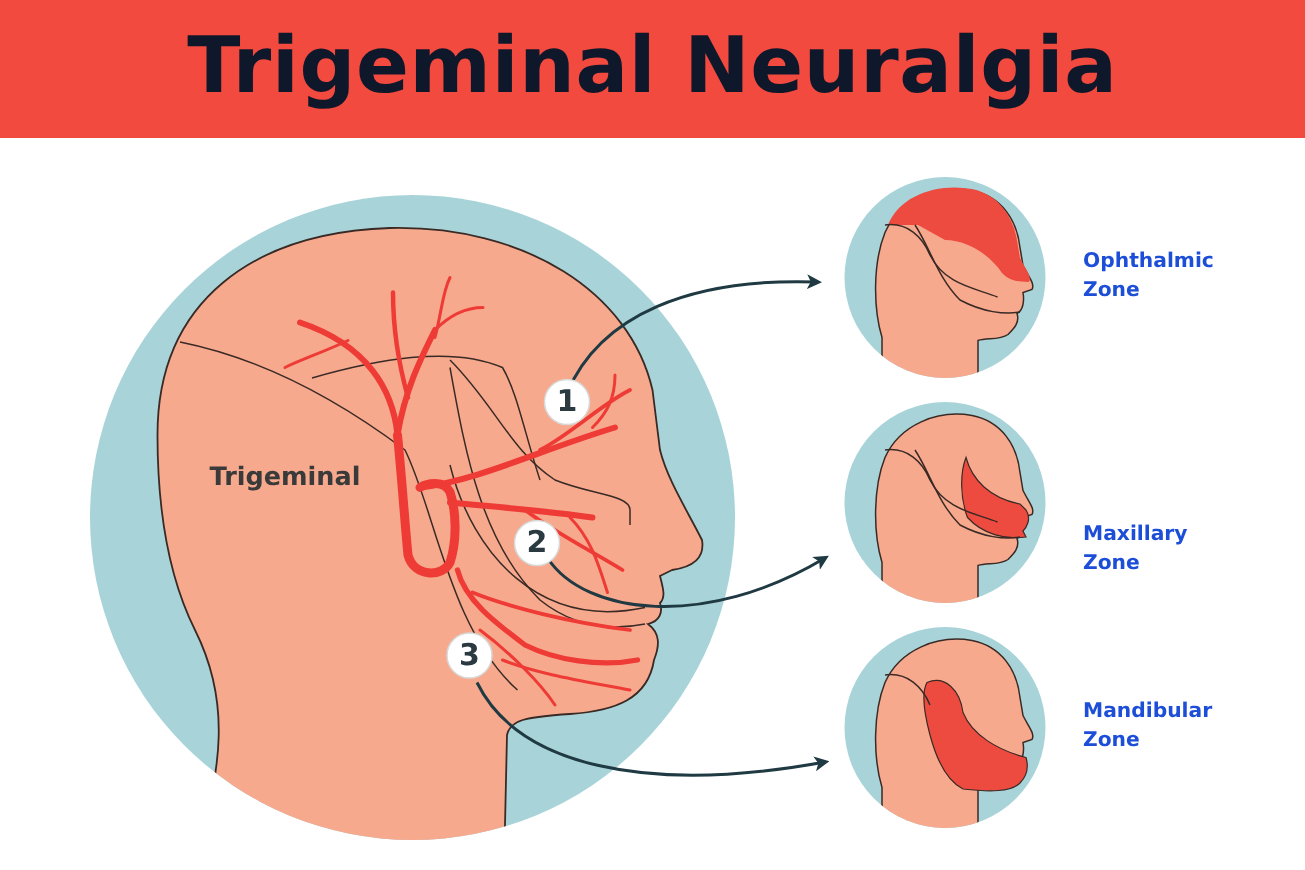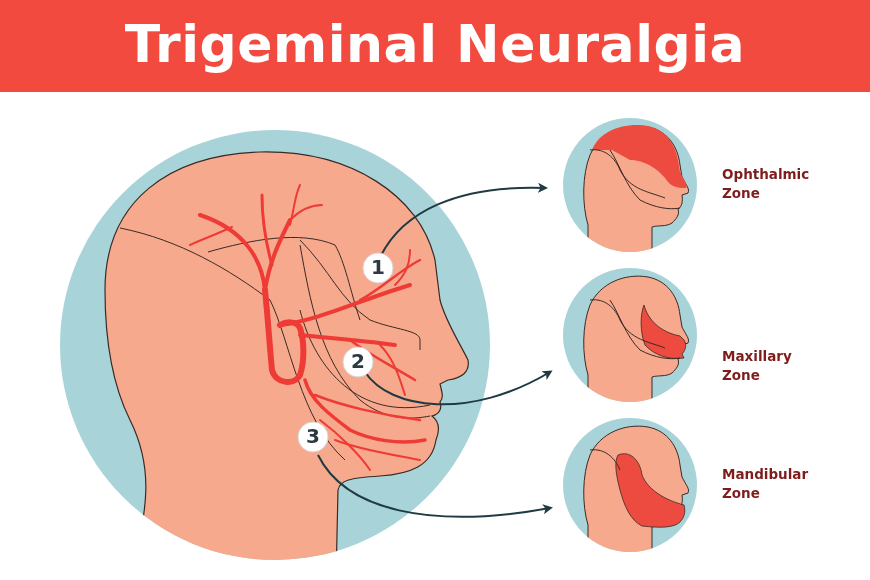--- a/index.html
+++ b/index.html
@@ -1,20 +1,20 @@
 <!DOCTYPE html>
 <html><head>
 <meta charset="utf-8">
 <style>
   html, body { margin:0; padding:0; background:#ffffff; }
   body { width:870px; height:580px; position:relative; overflow:hidden; font-family:"DejaVu Sans", sans-serif; }
   .header { position:absolute; left:0; top:0; width:870px; height:92px; background:#f24a3f; display:flex; align-items:center; justify-content:center; }
-  .title { color:#ffffff; font-family:"DejaVu Sans", sans-serif; font-weight:bold; font-size:52px; letter-spacing:0.5px; line-height:1; margin-top:-4px; }
+  .title { color:#0f172a; font-family:"DejaVu Sans", sans-serif; font-weight:bold; font-size:52px; letter-spacing:0.5px; line-height:1; margin-top:-4px; }
   .art { position:absolute; left:0; top:0; width:870px; height:580px; }
-  .zone-label { position:absolute; color:#7f1d1d; font-family:"DejaVu Sans", sans-serif; font-weight:bold; font-size:13.5px; line-height:19px; }
+  .zone-label { position:absolute; color:#1d4ed8; font-family:"DejaVu Sans", sans-serif; font-weight:bold; font-size:13.5px; line-height:19px; }
   .nerve-label { position:absolute; color:#3a3a3a; font-family:"DejaVu Sans", sans-serif; font-weight:bold; font-size:17px; line-height:21px; text-align:center; }
 </style>
 </head>
 <body>
 
 <div class="header">
   <div class="title">Trigeminal Neuralgia</div>
 </div>
 
 <svg class="art" viewBox="0 0 870 580" xmlns="http://www.w3.org/2000/svg">
@@ -127,20 +127,21 @@
       <path d="M590,450 C605,448 615,458 620,470" fill="none" stroke="#3a2a25" stroke-width="1"></path>
     </g>
   </g>
 </svg>
 
 <div style="position:absolute;left:363px;top:255px;width:30px;text-align:center;font-weight:bold;font-size:20px;color:#2b3a40;font-family:'DejaVu Sans',sans-serif;">1</div>
 <div style="position:absolute;left:343px;top:349px;width:30px;text-align:center;font-weight:bold;font-size:20px;color:#2b3a40;font-family:'DejaVu Sans',sans-serif;">2</div>
 <div style="position:absolute;left:298px;top:424px;width:30px;text-align:center;font-weight:bold;font-size:20px;color:#2b3a40;font-family:'DejaVu Sans',sans-serif;">3</div>
 
 <div class="nerve-label" style="left:130px;top:308px;width:120px;">
+  <div>Trigeminal</div>
 </div>
 
 <div class="zone-label" style="left:722px;top:165px;">
   <div>Ophthalmic</div>
   <div>Zone</div>
 </div>
 <div class="zone-label" style="left:722px;top:315px;margin-top:32px;">
   <div>Maxillary</div>
   <div>Zone</div>
 </div>

